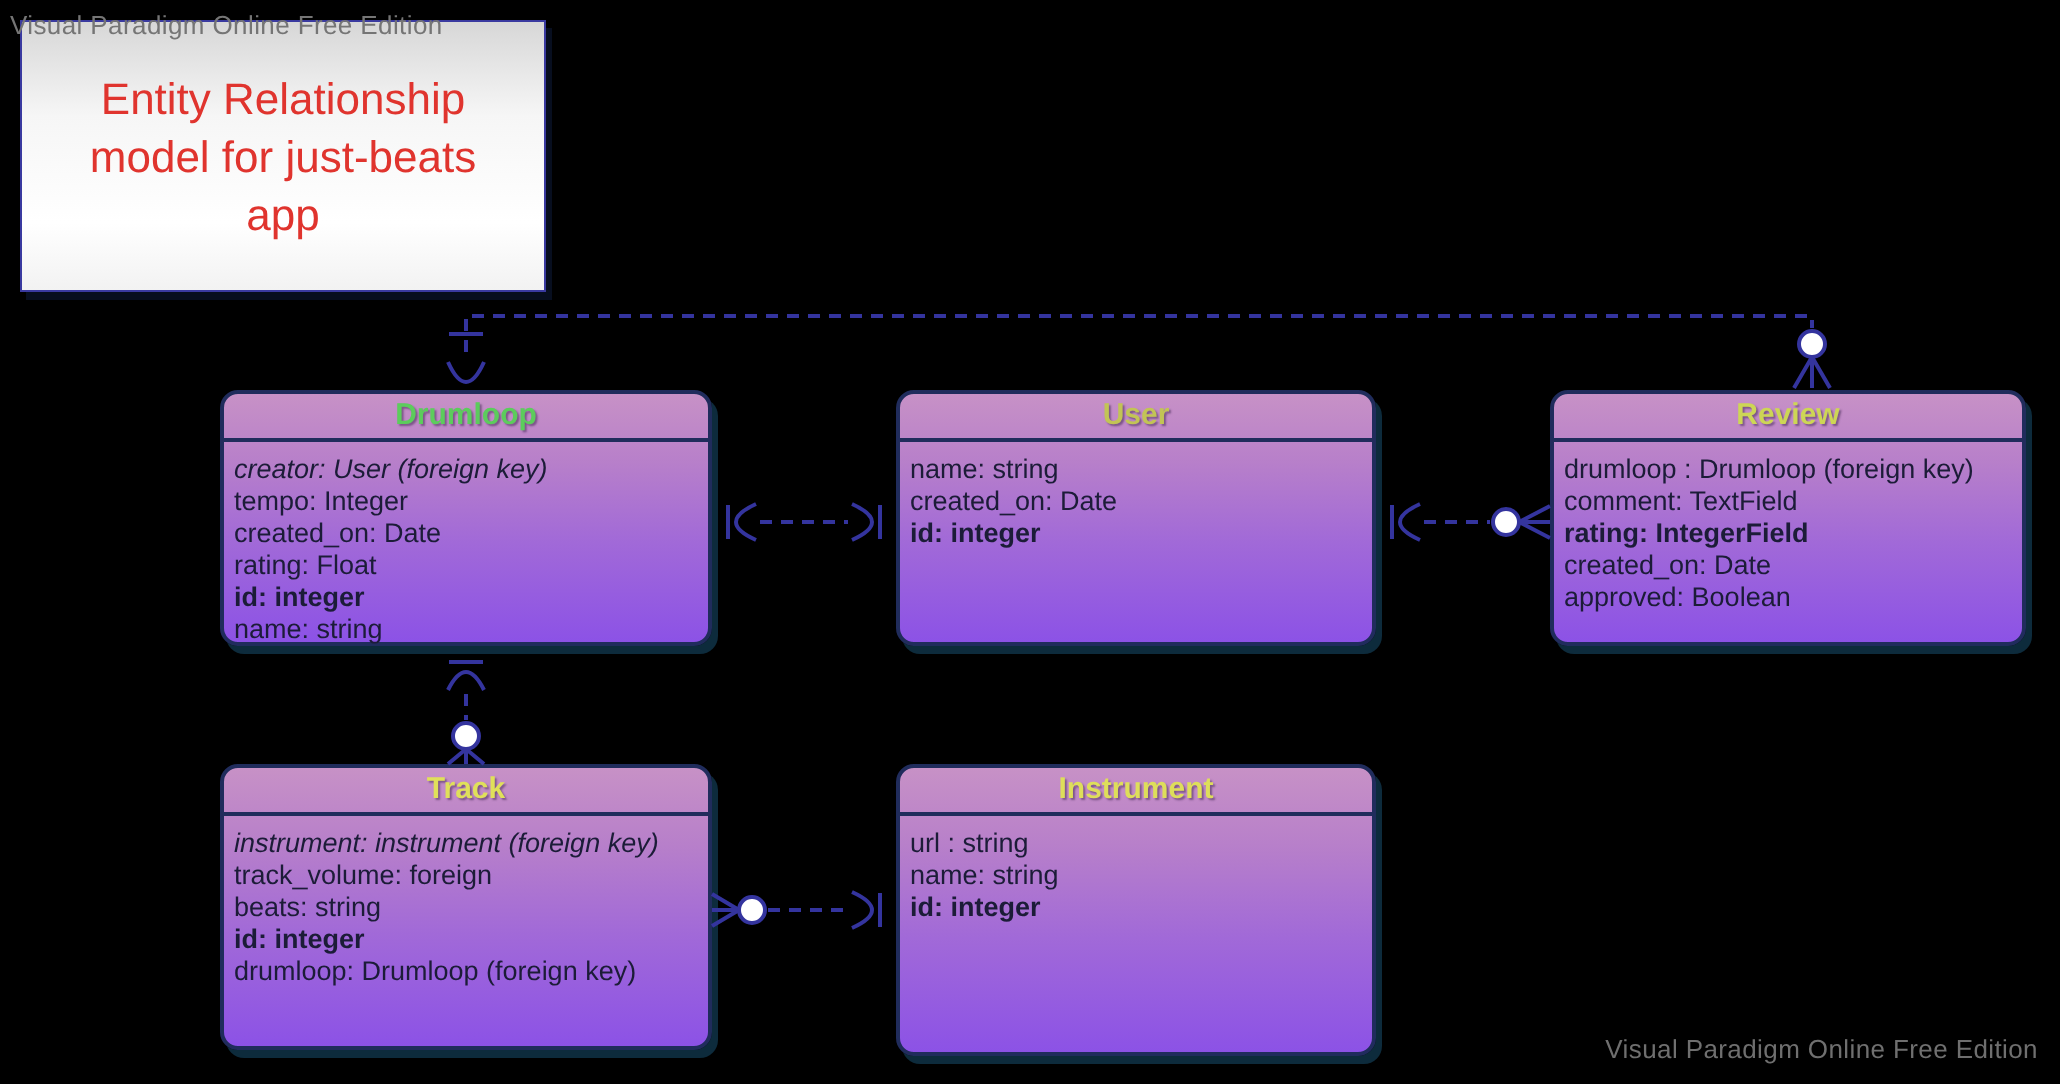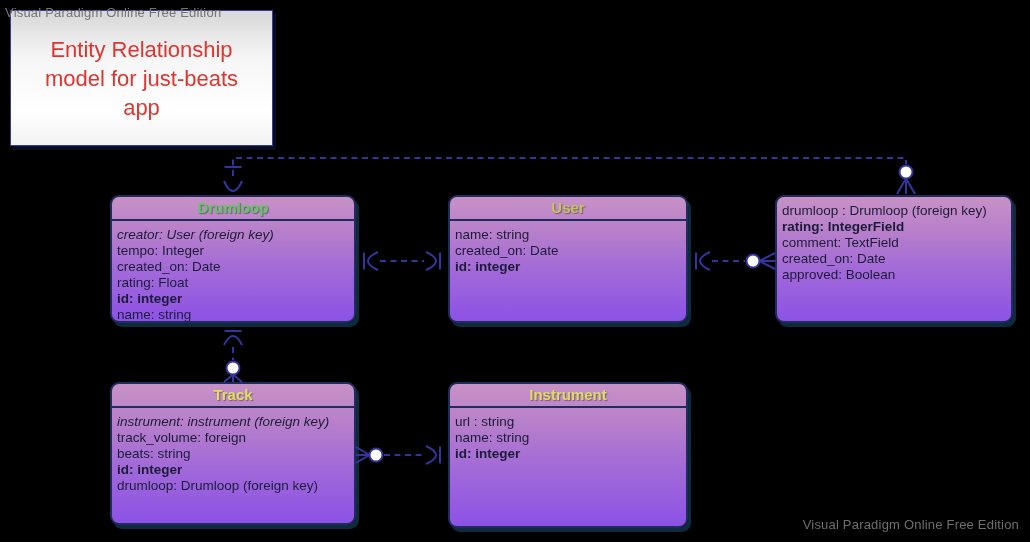--- a/index.html
+++ b/index.html
@@ -122,24 +122,25 @@
   <div id="entity-user" class="entity">
     <div class="entity-header" style="color: rgb(194, 196, 85);">User</div>
     <div class="entity-body">
       <div class="field-row">name: string</div>
       <div class="field-row">created_on: Date</div>
       <div class="field-row bold">id: integer</div>
     </div>
   </div>
 
   <div id="entity-review" class="entity">
+    <div class="entity-header" style="color: rgb(205, 214, 85);">Review</div>
     <div class="entity-body">
       <div class="field-row">drumloop : Drumloop (foreign key)</div>
+      <div class="field-row">comment: TextField</div>
       <div class="field-row bold">rating: IntegerField</div>
-      <div class="field-row">comment: TextField</div>
       <div class="field-row">created_on: Date</div>
       <div class="field-row">approved: Boolean</div>
     </div>
   </div>
 
   <div id="entity-track" class="entity">
     <div class="entity-header" style="color: rgb(224, 224, 90);">Track</div>
     <div class="entity-body">
       <div class="field-row italic">instrument: instrument (foreign key)</div>
       <div class="field-row">track_volume: foreign</div>

